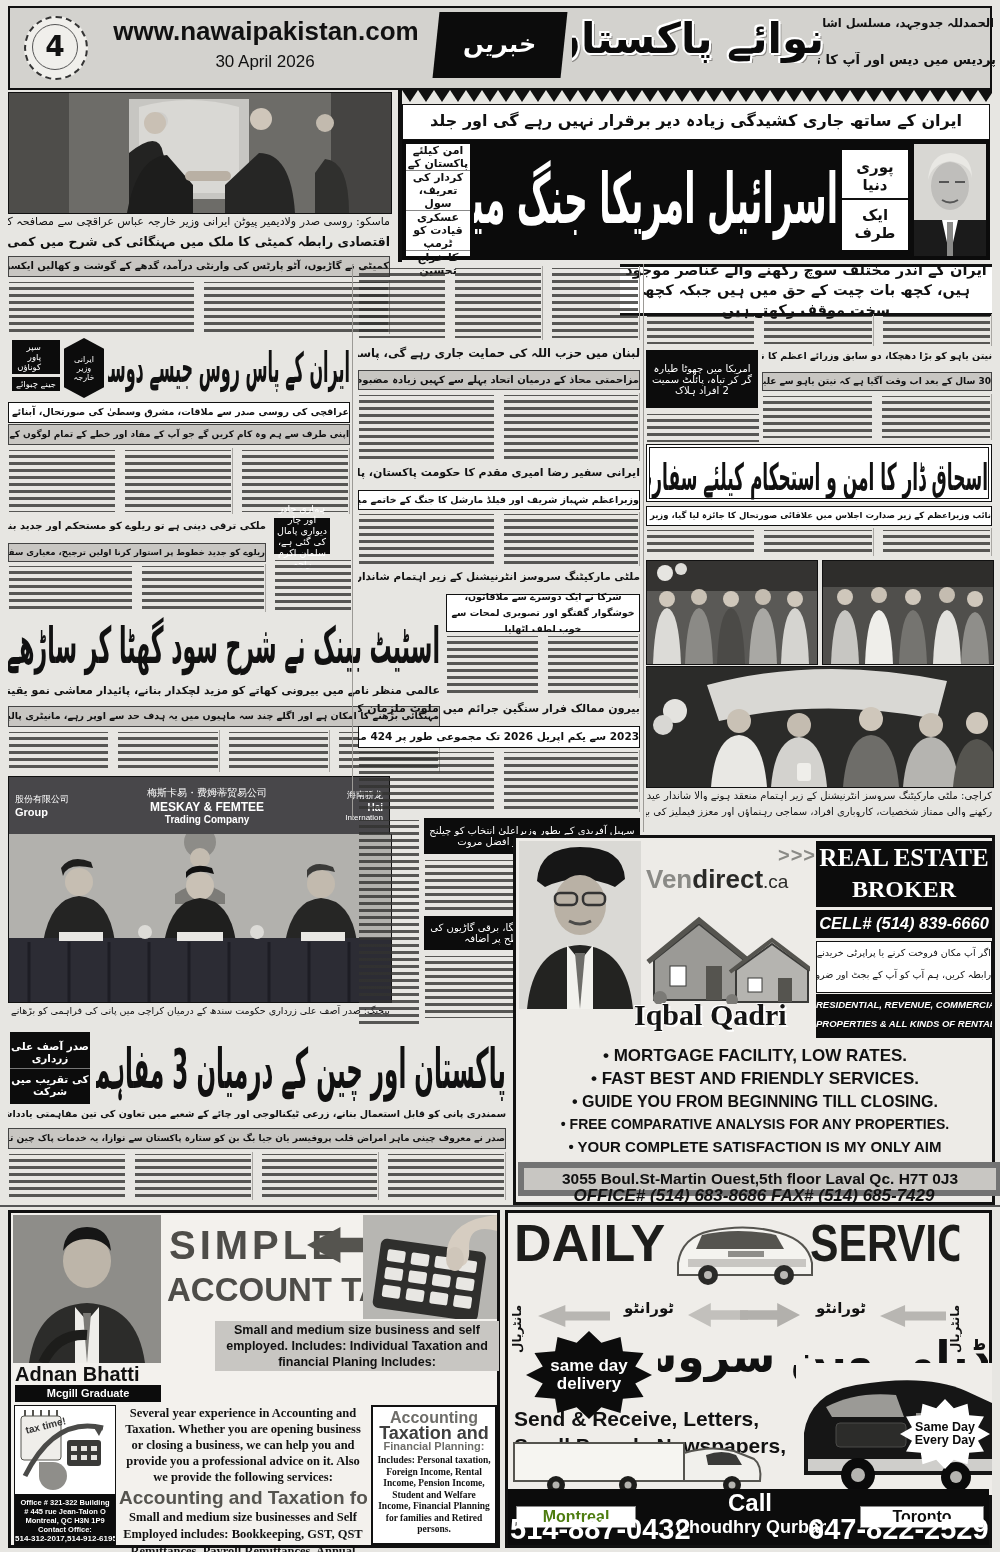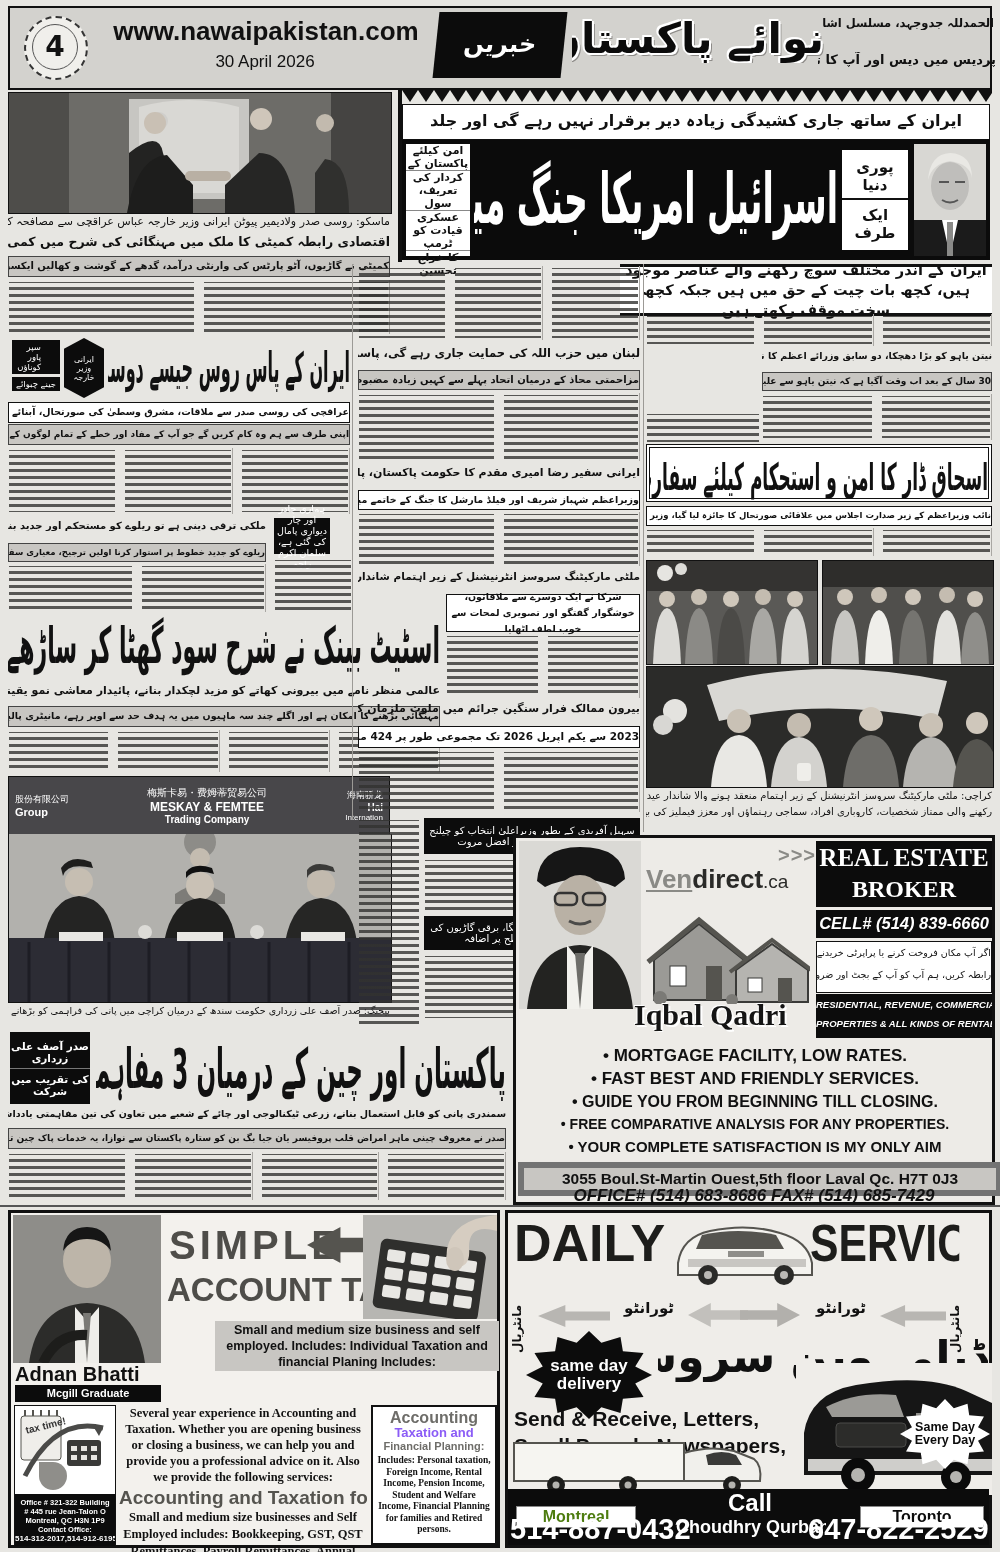--- a/index.html
+++ b/index.html
@@ -237,20 +237,21 @@
   <div class="abs cols" style="left:424px;top:954px;width:216px;height:66px;">
     <div class="ft"></div>
     <div class="ft"></div>
   </div>
 
   <div class="abs cols" style="left:646px;top:314px;width:346px;height:32px;">
     <div class="ft"></div>
     <div class="ft"></div>
     <div class="ft"></div>
   </div>
+  <div class="abs bb u c" style="left:646px;top:350px;width:112px;height:58px;font-size:10px;display:flex;align-items:center;justify-content:center;padding:2px;box-sizing:border-box;">امریکا میں چھوٹا طیارہ گر کر تباہ، پائلٹ سمیت 2 افراد ہلاک</div>
   <div class="abs ftc" style="left:646px;top:412px;width:112px;height:28px;"></div>
   <div class="abs u b c nw" style="left:762px;top:350px;width:230px;font-size:9.5px;">نیتن یاہو کو بڑا دھچکا، دو سابق وزرائے اعظم کا نئے انتخابی اتحاد کا اعلان</div>
   <div class="abs gx u b c nw" style="left:762px;top:372px;width:228px;height:17px;font-size:9px;line-height:16px;">30 سال کے بعد اب وقت آگیا ہے کہ نیتن یاہو سے علیحدگی اختیار کی جائے، بینیٹ</div>
   <div class="abs cols" style="left:762px;top:394px;width:230px;height:46px;">
     <div class="ft"></div>
     <div class="ft"></div>
   </div>
 
   <div class="abs c" style="left:646px;top:444px;width:346px;height:58px;background:#fff;border:4px double #111;box-sizing:border-box;">
     <div class="u b c nw scaleY" style="font-size:17px;transform:scaleY(2.2);line-height:24px;margin-top:2px;">اسحاق ڈار کا امن و استحکام کیلئے سفارت کاری جاری رکھنے کا عزم</div>
@@ -322,21 +323,21 @@
       <path d="M18 40 Q20 6 61 6 Q104 6 106 38 L96 46 Q60 30 26 46Z" fill="#161616"></path>
       <ellipse cx="61" cy="64" rx="26" ry="30" fill="#b9b1a5"></ellipse>
       <rect x="36" y="52" width="22" height="12" rx="5" fill="none" stroke="#333" stroke-width="2.5"></rect>
       <rect x="64" y="52" width="22" height="12" rx="5" fill="none" stroke="#333" stroke-width="2.5"></rect>
       <path d="M50 80 q11 6 22 0" stroke="#4a4a48" stroke-width="3" fill="none"></path>
       <path d="M8 168 q6 -62 53 -64 q47 2 53 64z" fill="#232321"></path>
       <path d="M48 104 L61 120 L74 104 L74 168 L48 168Z" fill="#f2f1ed"></path>
       <path d="M56 112 h10 l-5 56z" fill="#6e6d69"></path>
     </svg>
     <div class="abs lat b" style="left:262px;top:6px;width:70px;font-size:20px;color:#8a8a86;letter-spacing:1px;">&gt;&gt;&gt;</div>
-    <div class="abs lat nw" style="left:130px;top:26px;width:170px;font-size:26px;"><span style="color:#8a8a86;font-weight:bold;text-decoration:underline;">Ven</span><span style="color:#2a2a28;font-weight:bold;">direct</span><span style="color:#2a2a28;font-size:19px;">.ca</span></div>
+    <div class="abs lat nw" style="left:130px;top:26px;width:170px;font-size:26px;"><span style="color:#8a8a86;font-weight:bold;">Ven</span><span style="color:#2a2a28;font-weight:bold;">direct</span><span style="color:#2a2a28;font-size:19px;">.ca</span></div>
     <svg class="abs" style="left:128px;top:62px;" width="166" height="104" viewBox="0 0 166 104">
       <path d="M10 60 L55 24 L100 60 V100 H10Z" fill="#9b9a96" stroke="#3a3a38" stroke-width="2"></path>
       <path d="M4 62 L55 20 L106 62" fill="none" stroke="#55544f" stroke-width="5"></path>
       <rect x="26" y="66" width="16" height="20" fill="#fff" stroke="#3a3a38"></rect>
         <rect x="62" y="66" width="16" height="34" fill="#55544f"></rect>
       <path d="M92 70 L128 44 L164 70 V102 H92Z" fill="#b5b4b0" stroke="#3a3a38" stroke-width="2"></path>
       <path d="M86 72 L128 40 L170 72" fill="none" stroke="#55544f" stroke-width="4"></path>
       <rect x="104" y="78" width="14" height="14" fill="#fff" stroke="#3a3a38"></rect>
         <rect x="134" y="78" width="14" height="24" fill="#55544f"></rect>
       <circle cx="16" cy="98" r="7" fill="#7b7a76"></circle>
@@ -449,21 +450,21 @@
         <div class="b nw" style="font-size:8px;">514-312-2017,514-912-6195</div>
       </div>
     </div>
     <div class="abs c" style="left:108px;top:192px;width:248px;">
       <div class="ser b" style="font-size:12.5px;line-height:16px;">Several year experience in Accounting and Taxation. Whether you are opening business or closing a business, we can help you and provide you a professional advice on it. Also we provide the following services:</div>
       <div class="lat b nw" style="font-size:19px;color:#55544f;margin-top:2px;">Accounting and Taxation for</div>
       <div class="ser b" style="font-size:12.5px;line-height:17px;">Small and medium size businesses and Self Employed includes: Bookkeeping, GST, QST Remittances, Payroll Remittances, Annual Corporation Taxes Annual Financial statements,</div>
     </div>
     <div class="abs c" style="left:360px;top:192px;width:126px;height:140px;background:#fff;border:2px solid #111;box-sizing:border-box;">
       <div class="lat b" style="font-size:16px;color:#6e6d69;line-height:17px;margin-top:2px;">Accounting</div>
-      <div class="lat b" style="font-size:13px;color:#8b5cf6;line-height:14px;">Taxation and</div>
+      <div class="lat b" style="font-size:18px;color:#404040;line-height:14px;">Taxation and</div>
       <div class="lat b" style="font-size:11px;color:#6e6d69;line-height:13px;">Financial Planning:</div>
       <div class="ser b" style="font-size:9.5px;line-height:11.5px;padding:2px 3px;">Includes: Personal taxation, Foreign Income, Rental Income, Pension Income, Student and Welfare Income, Financial Planning for families and Retired persons.</div>
     </div>
   </div>
 
   <div class="abs" style="left:505px;top:1210px;width:487px;height:338px;background:#efede9;border:3px solid #111;box-sizing:border-box;">
     <div class="abs lat b nw" style="left:6px;top:0px;width:170px;font-size:52px;color:#1d1d1b;">DAILY</div>
     <svg class="abs" style="left:160px;top:2px;" width="150" height="74" viewBox="0 0 150 74">
       <path d="M10 48 Q14 22 42 16 Q80 8 112 18 Q140 26 144 48 L144 60 H10Z" fill="#f4f3ef" stroke="#55544f" stroke-width="2"></path>
       <path d="M34 20 Q70 12 108 20 L116 34 H28Z" fill="#55544f"></path>

